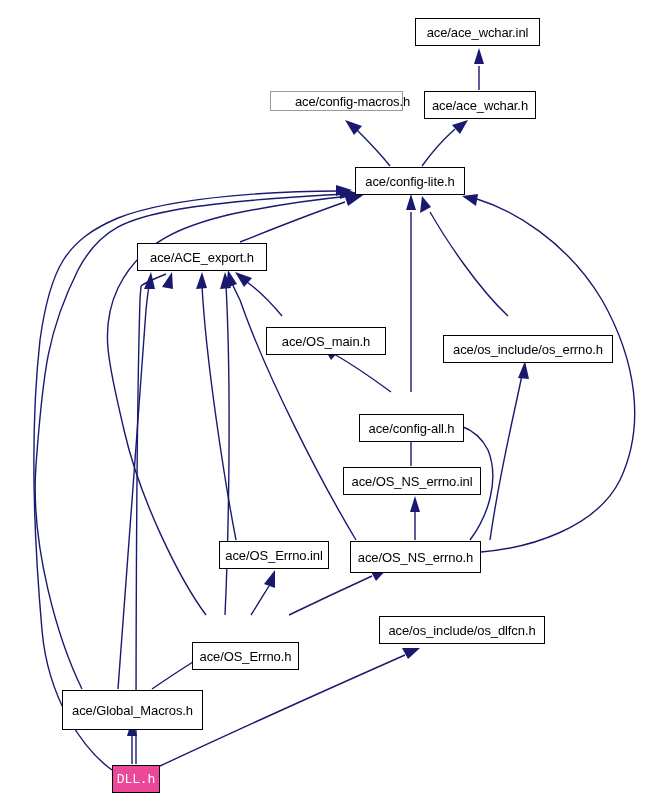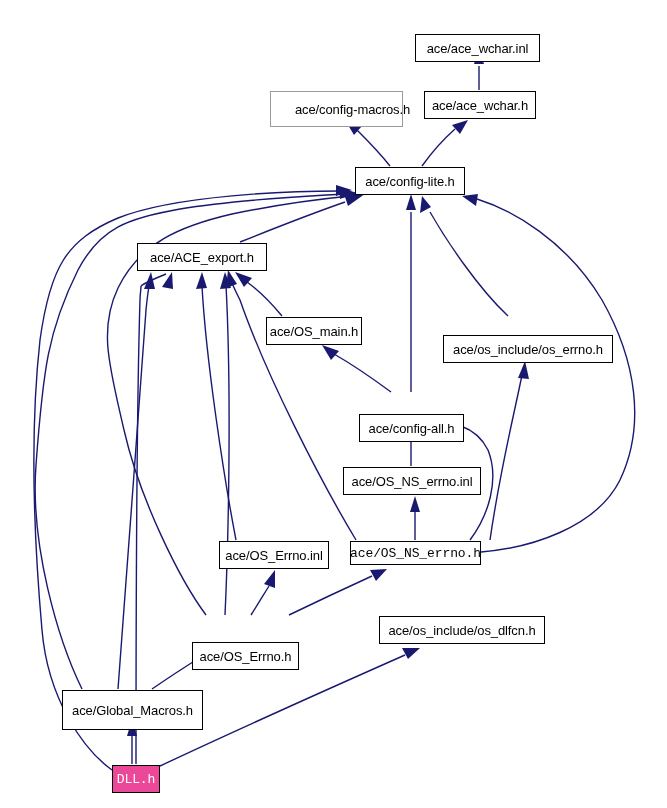--- a/index.html
+++ b/index.html
@@ -183,51 +183,51 @@
     </g>
 
     <g>
       <path d="M112,770 C84,750 48,700 42,630 C34,540 30,430 40,340 C50,268 66,240 118,218 C176,195 290,191 340,191" fill="none" stroke="#191970" stroke-width="1.4"></path>
       <polygon points="352,190 336,185 336,196" fill="#191970"></polygon>
     </g>
 
   </svg>
 
   <div id="node-layer">
-      <div class="graph-node" style="left: 415px; top: 18px; width: 125px; height: 28px; margin-top: 16px;">
+      <div class="graph-node" style="left: 415px; top: 18px; width: 125px; height: 28px;">
         <span>ace/ace_wchar.inl</span>
       </div>
-      <div class="graph-node is-muted" style="left: 270px; top: 91px; width: 133px; height: 36px; padding-left: 32px;">
+      <div class="graph-node is-muted" style="left: 270px; top: 91px; width: 133px; height: 20px; padding-left: 32px;">
         <span>ace/config-macros.h</span>
       </div>
       <div class="graph-node" style="left: 424px; top: 91px; width: 112px; height: 28px;">
         <span>ace/ace_wchar.h</span>
       </div>
       <div class="graph-node" style="left: 355px; top: 167px; width: 110px; height: 28px;">
         <span>ace/config-lite.h</span>
       </div>
       <div class="graph-node" style="left: 137px; top: 243px; width: 130px; height: 28px;">
         <span>ace/ACE_export.h</span>
       </div>
-      <div class="graph-node" style="left: 266px; top: 317px; width: 96px; height: 28px;">
+      <div class="graph-node" style="left: 266px; top: 327px; width: 120px; height: 28px;">
         <span>ace/OS_main.h</span>
       </div>
       <div class="graph-node" style="left: 443px; top: 317px; width: 170px; height: 28px; margin-top: 18px;">
         <span>ace/os_include/os_errno.h</span>
       </div>
       <div class="graph-node" style="left: 359px; top: 393px; width: 105px; height: 28px; margin-top: 21px;">
         <span>ace/config-all.h</span>
       </div>
       <div class="graph-node" style="left: 343px; top: 467px; width: 138px; height: 28px;">
         <span>ace/OS_NS_errno.inl</span>
       </div>
       <div class="graph-node" style="left: 219px; top: 541px; width: 110px; height: 28px;">
         <span>ace/OS_Errno.inl</span>
       </div>
-      <div class="graph-node" style="left: 350px; top: 541px; width: 131px; height: 24px; font-family: Liberation Mono, monospace;">
+      <div class="graph-node" style="left: 350px; top: 541px; width: 131px; height: 32px;">
         <span>ace/OS_NS_errno.h</span>
       </div>
       <div class="graph-node" style="left: 192px; top: 616px; width: 107px; height: 28px; margin-top: 26px;">
         <span>ace/OS_Errno.h</span>
       </div>
       <div class="graph-node" style="left: 379px; top: 616px; width: 166px; height: 28px;">
         <span>ace/os_include/os_dlfcn.h</span>
       </div>
       <div class="graph-node" style="left: 62px; top: 690px; width: 141px; height: 40px;">
         <span>ace/Global_Macros.h</span>

